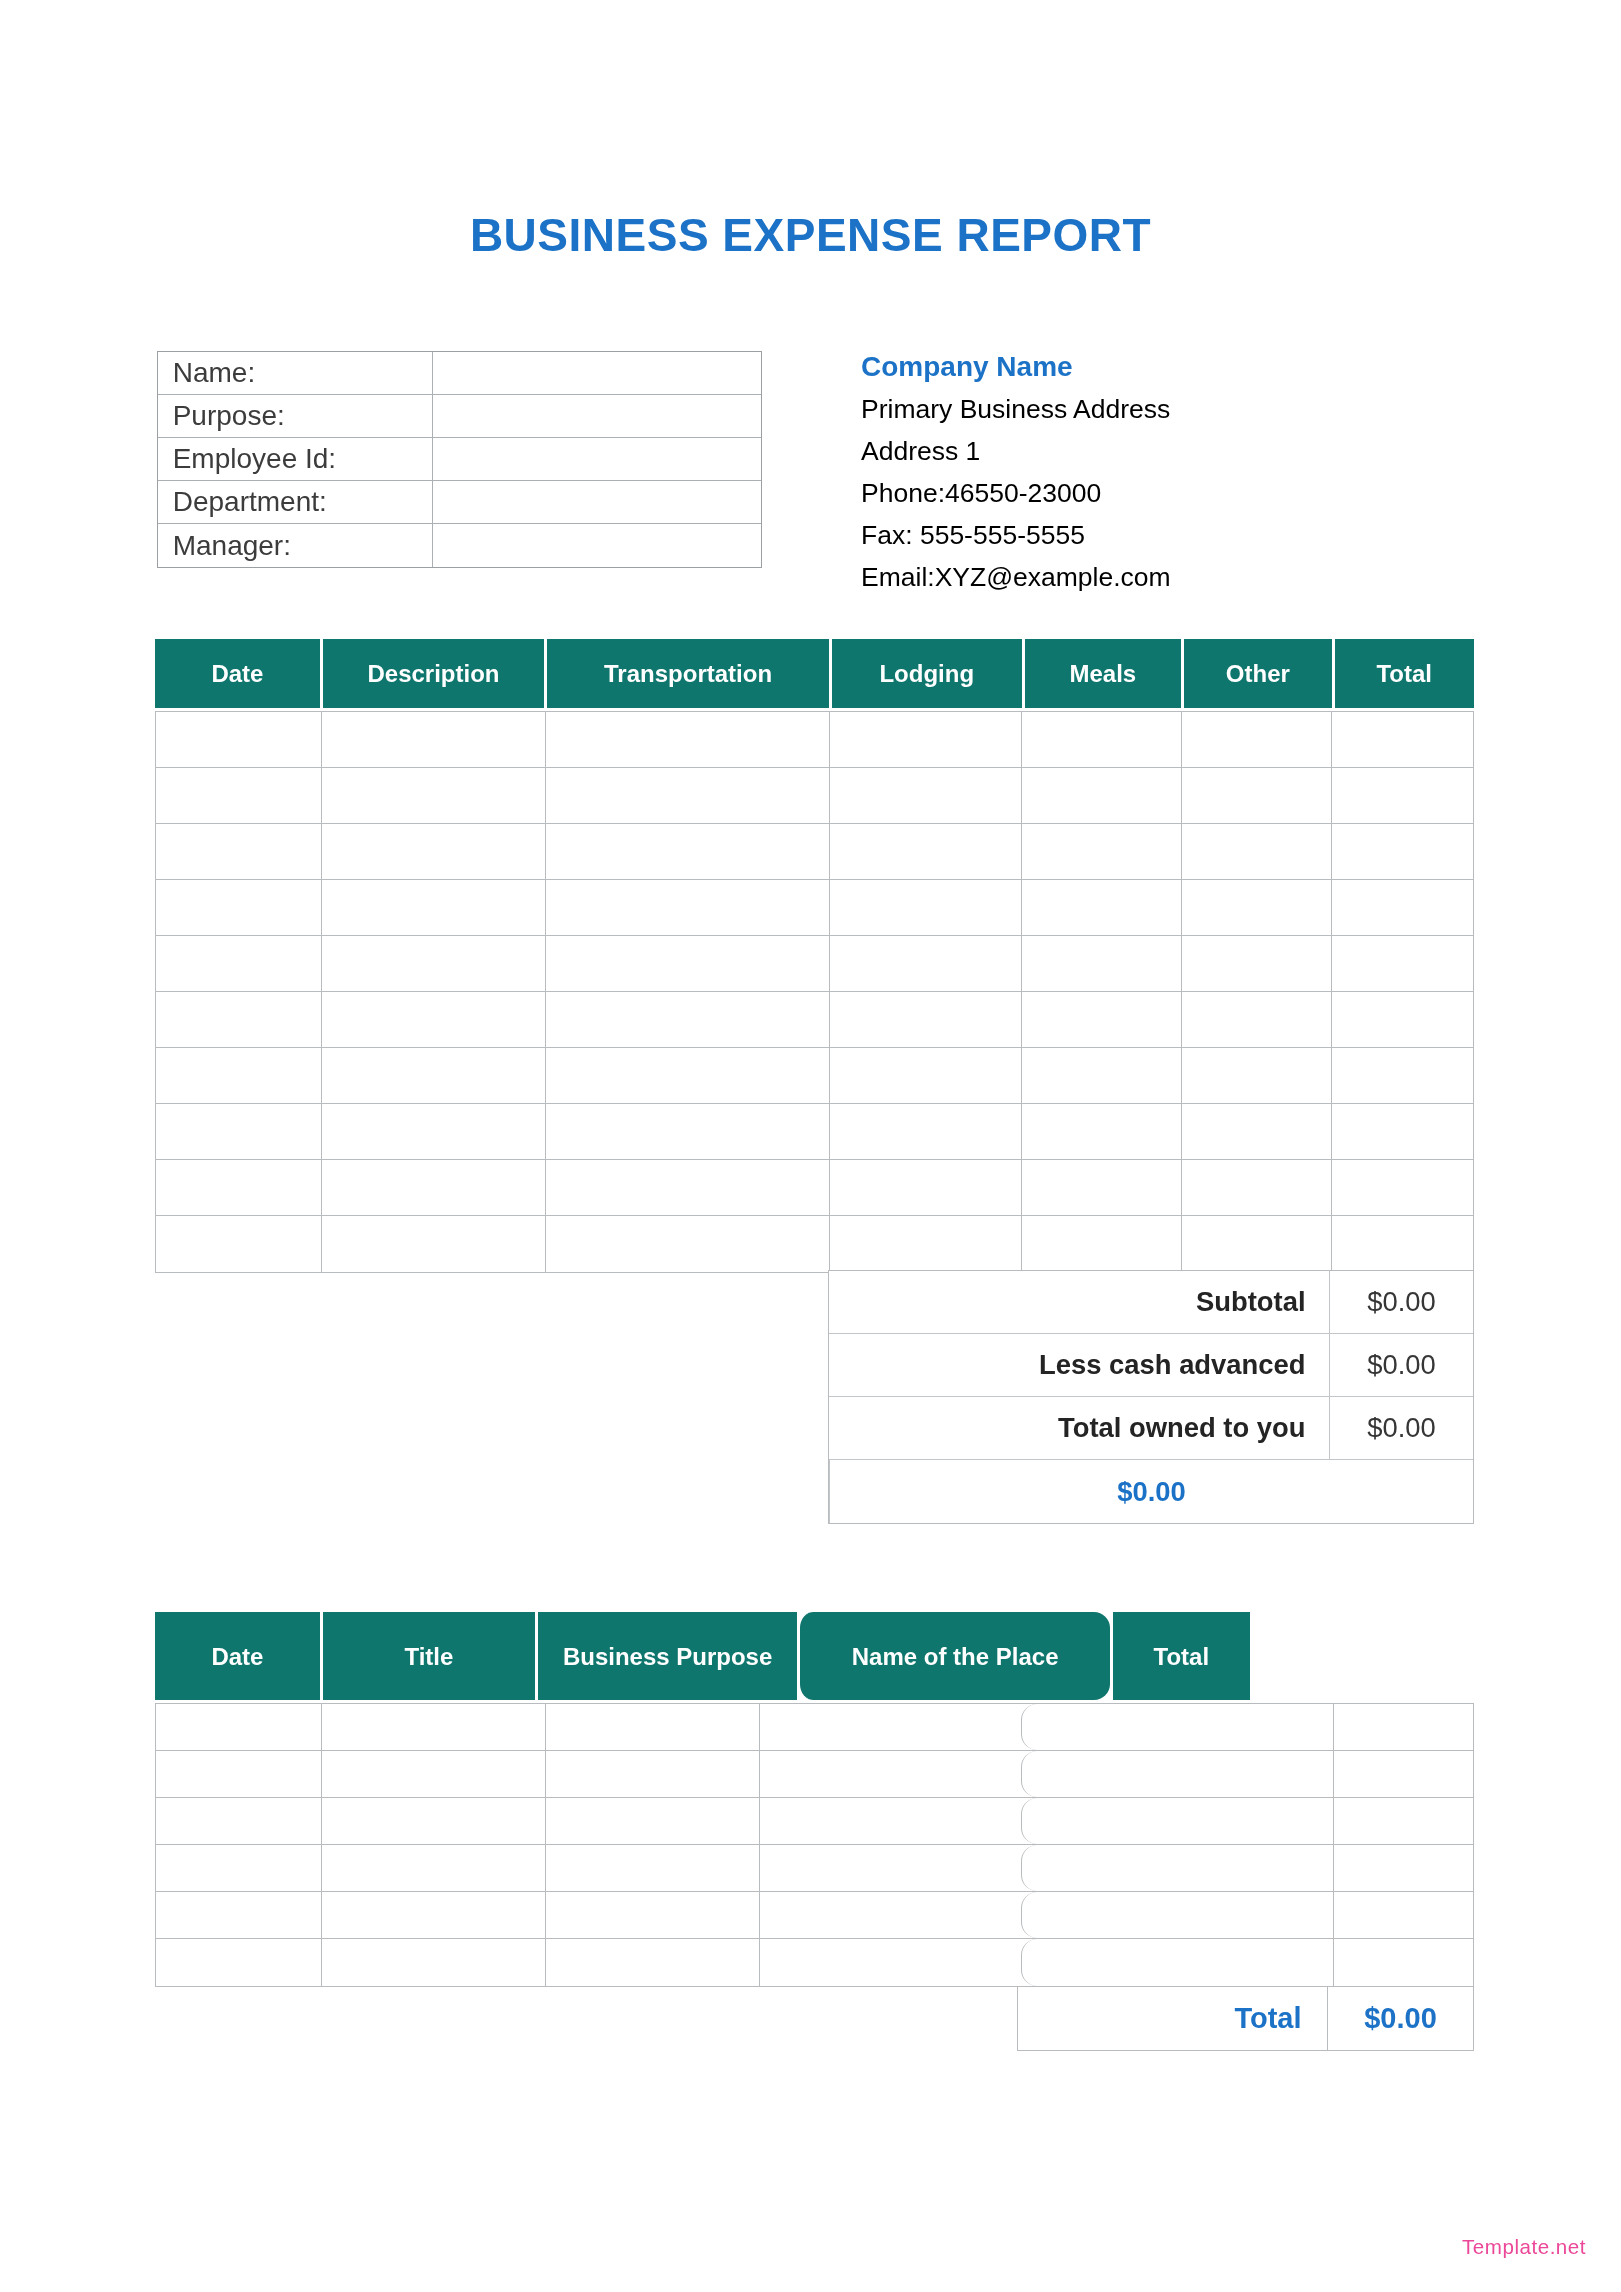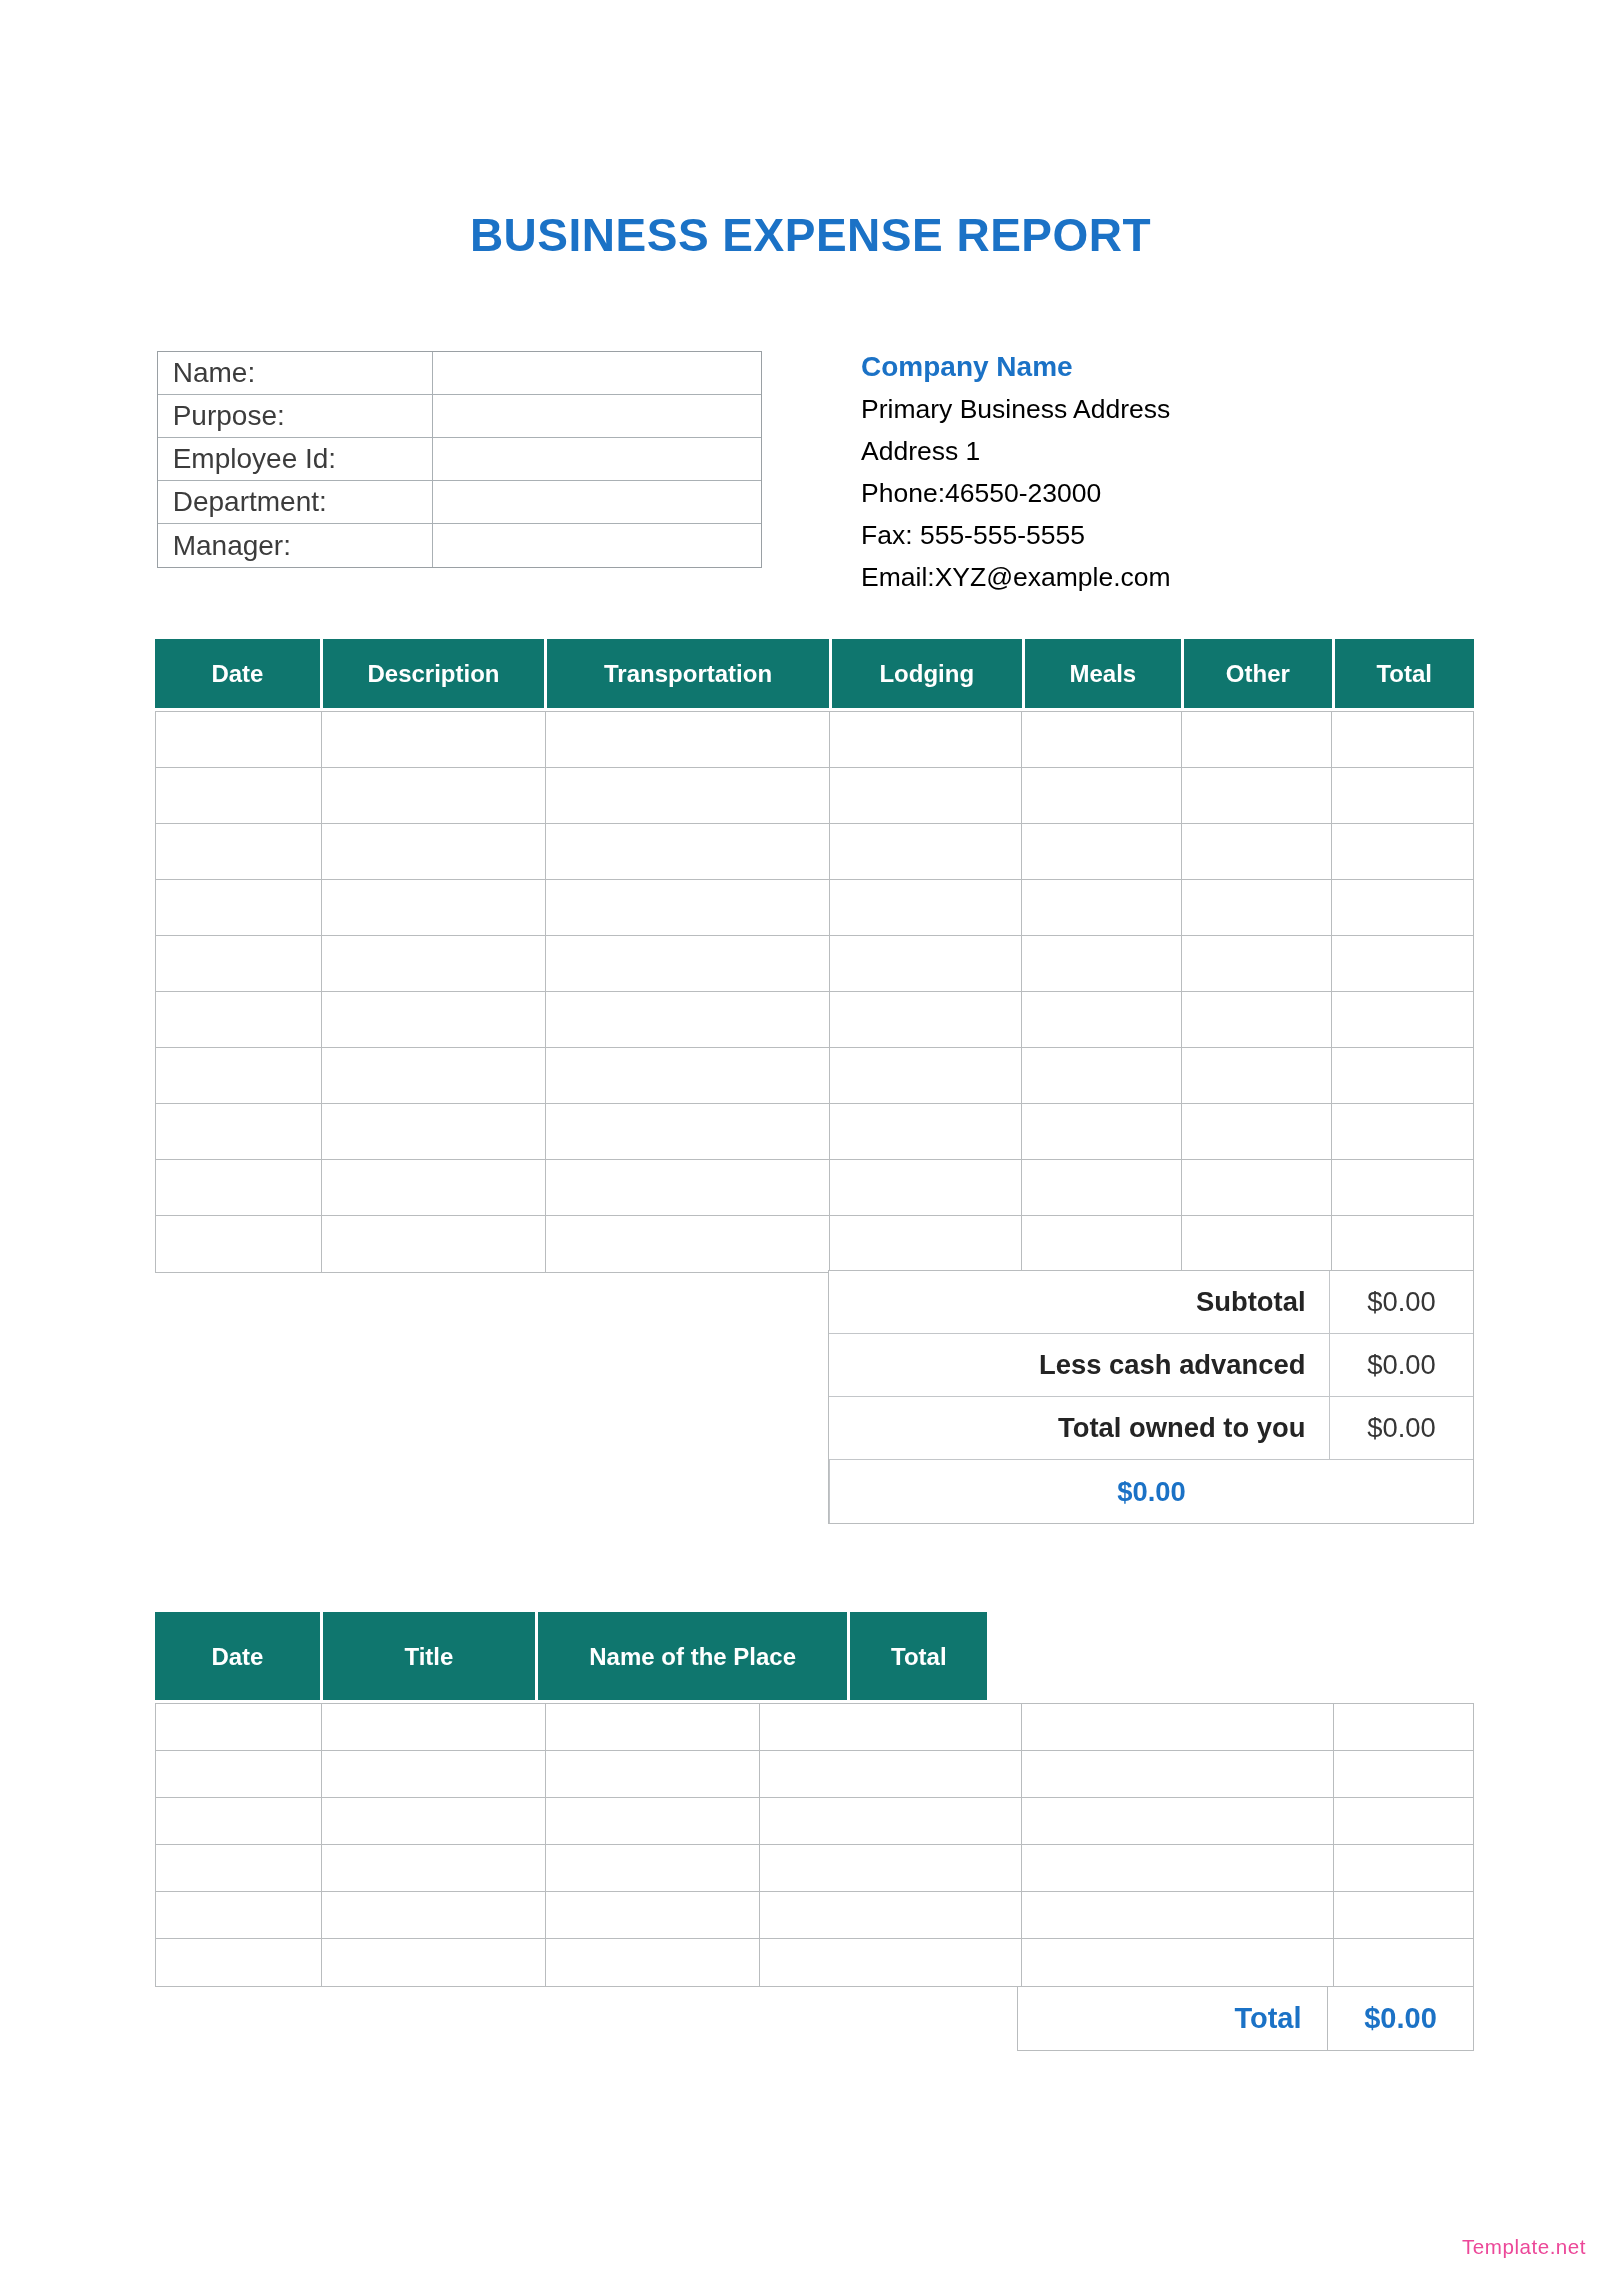--- a/index.html
+++ b/index.html
@@ -93,21 +93,21 @@
   .summary-row.highlight .summary-value { color: #1b72c6; font-weight: 700; }
 
   
   .ent { top: 1612px; }
   .ent .thead { height: 88px; }
   .ent .grid-row { height: 47px; }
   .ent .c0 { width: 12.5%; }
   .ent .c1 { width: 17.0%; }
   .ent .c2 { width: 16.3%; }
   .ent .c3 { width: 19.9%; }
-  .ent .c4 { width: 23.7%; }
+  .ent .c4 { width: 23.7%; border-radius: 16px; }
   .ent .c5 { width: 10.6%; }
   .ent .th { padding: 0 19.6px; }
 
   
   .grand-total {
     position: absolute; left: 1017px; top: 1986px; width: 457px; height: 65px;
     border: 1px solid #b9bcbe; display: flex; background: #fff;
   }
   .grand-total .gt-label {
     width: 309px;
@@ -285,20 +285,21 @@
     </div>
     <div class="summary-row highlight">
       <div class="summary-value">$0.00</div>
     </div>
   </div>
 
   <div class="dtable ent">
     <div class="thead">
       <div class="th c0">Date</div>
       <div class="th c2">Title</div>
+      <div class="th c3">Business Purpose</div>
       <div class="th c4">Name of the Place</div>
       <div class="th c5">Total</div>
     </div>
     <div class="tbody">
         <div class="grid-row">
           <div class="cell c0"></div>
           <div class="cell c1"></div>
           <div class="cell c2"></div>
           <div class="cell c3"></div>
           <div class="cell c4"></div>

